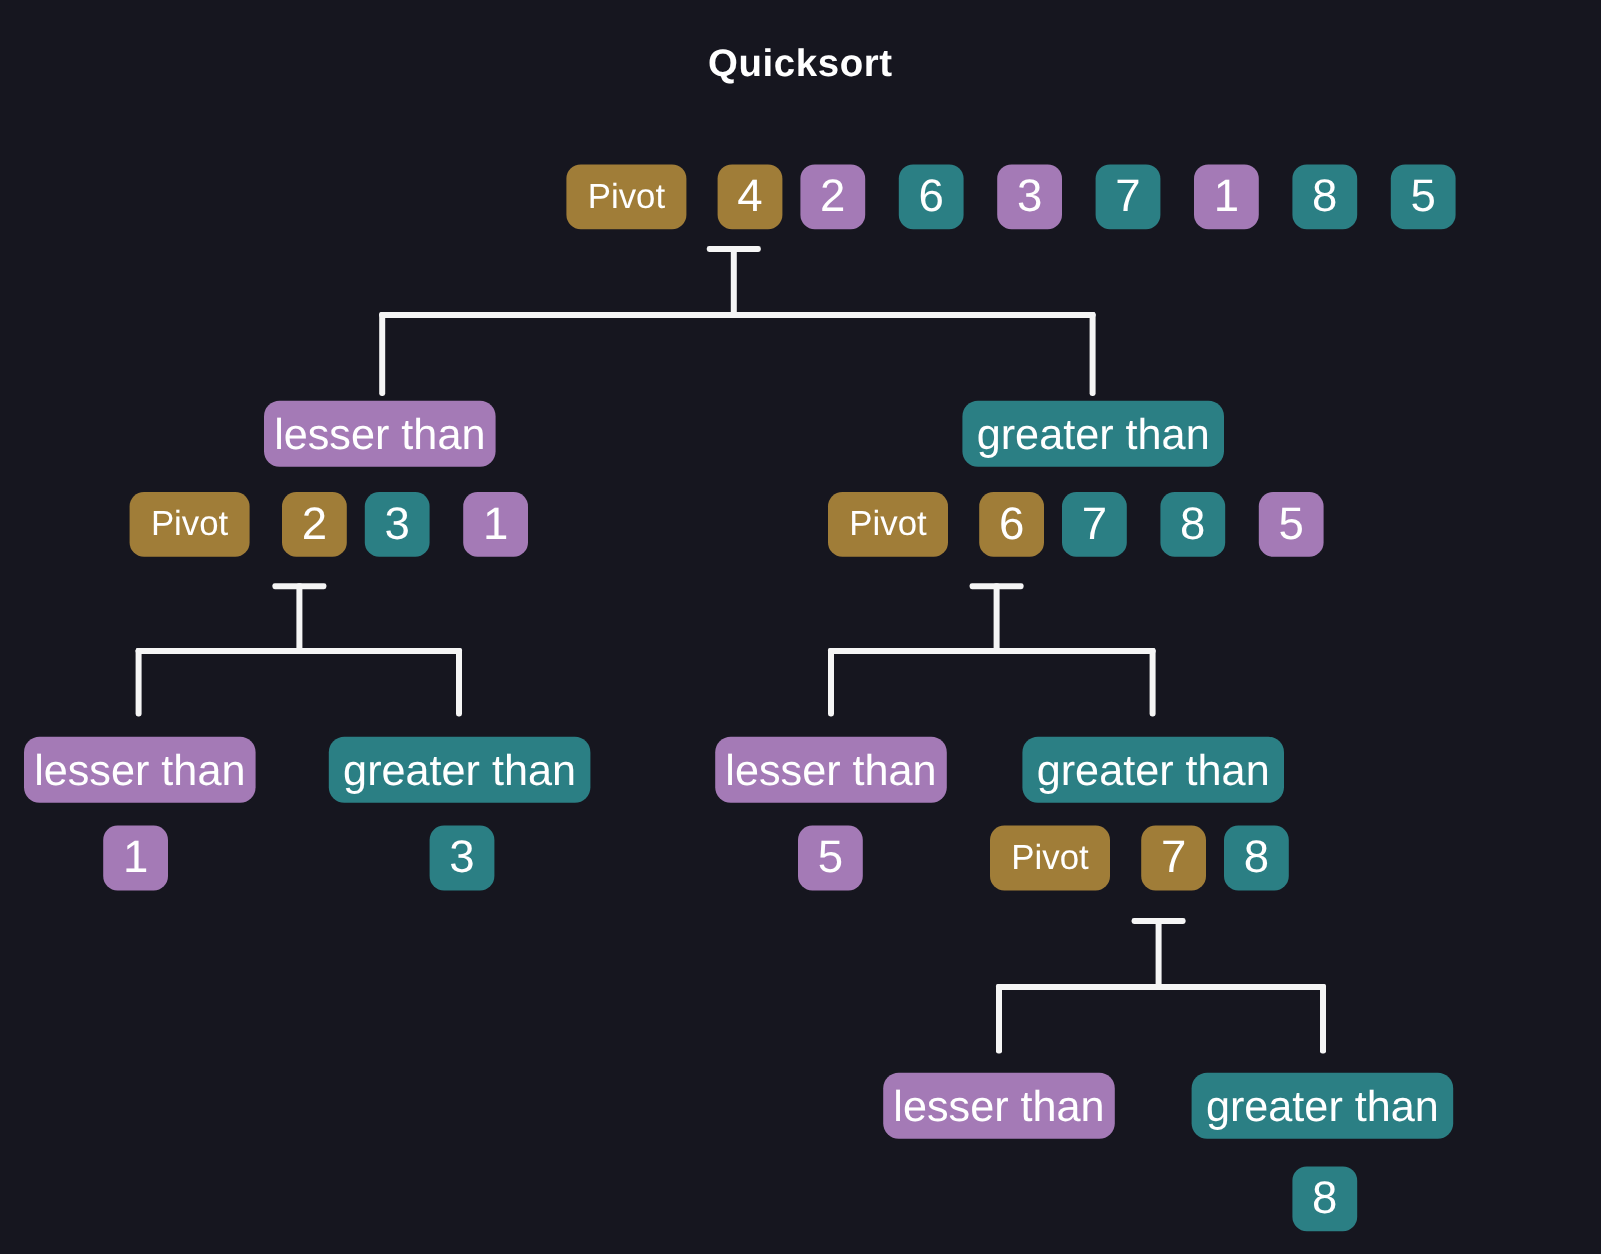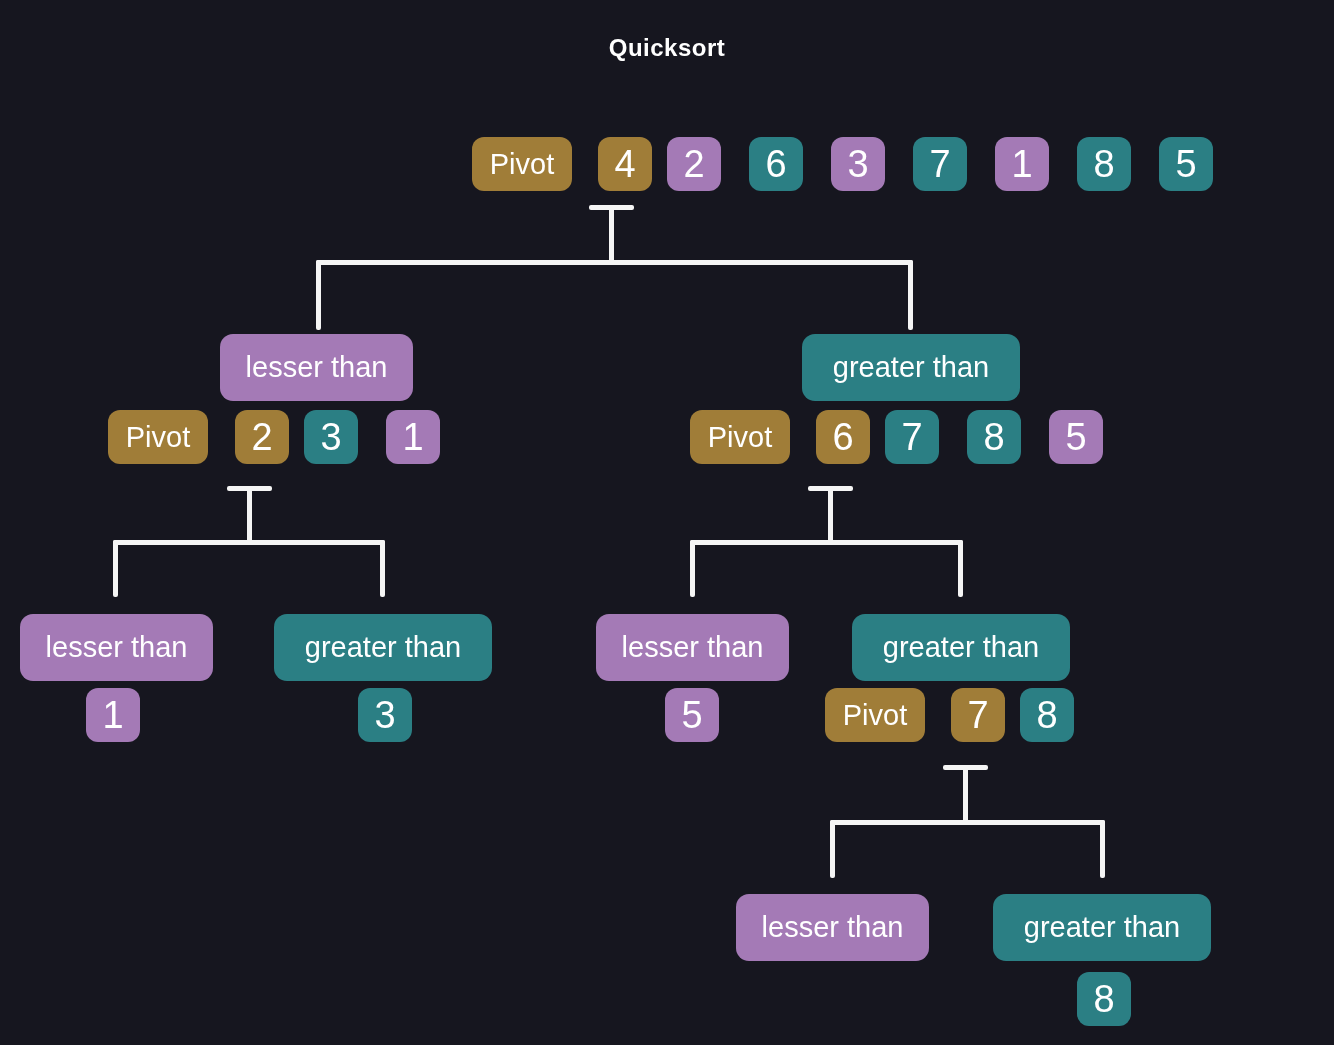--- a/index.html
+++ b/index.html
@@ -2,29 +2,29 @@
 <html><head>
 <meta charset="utf-8">
 <style>
   html,body{margin:0;padding:0;background:#16161f;}
   .canvas{
     position:relative;width:1334px;height:1045px;background:#16161f;
     font-family:"Liberation Sans", sans-serif;overflow:hidden;
   }
   .title{
     position:absolute;top:34px;left:0;width:100%;text-align:center;
-    color:#ffffff;font-size:24px;font-weight:700;letter-spacing:0.5px;
+    color:#ffffff;font-size:32px;font-weight:700;letter-spacing:0.5px;
   }
   .box{
     position:absolute;height:54px;display:flex;align-items:center;justify-content:center;
     color:#ffffff;border-radius:12px;box-sizing:border-box;
   }
   .num{width:54px;font-size:38px;font-weight:400;}
   .pivot{width:100px;font-size:29px;font-weight:400;}
-  .label{height:67px;font-size:29px;font-weight:400;border-radius:13px;}
+  .label{height:55px;font-size:36px;font-weight:400;border-radius:13px;}
   .label.lesser{width:193px;}
   .label.greater{width:218px;}
   [data-color="gold"]{background:#a07d38;margin-left:13px;}
   [data-color="purple"]{background:#a47ab6;}
   [data-color="teal"]{background:#2b7f84;}
   .line{position:absolute;background:#f5f5f5;border-radius:2px;}
 </style>
 </head>
 <body>
 

